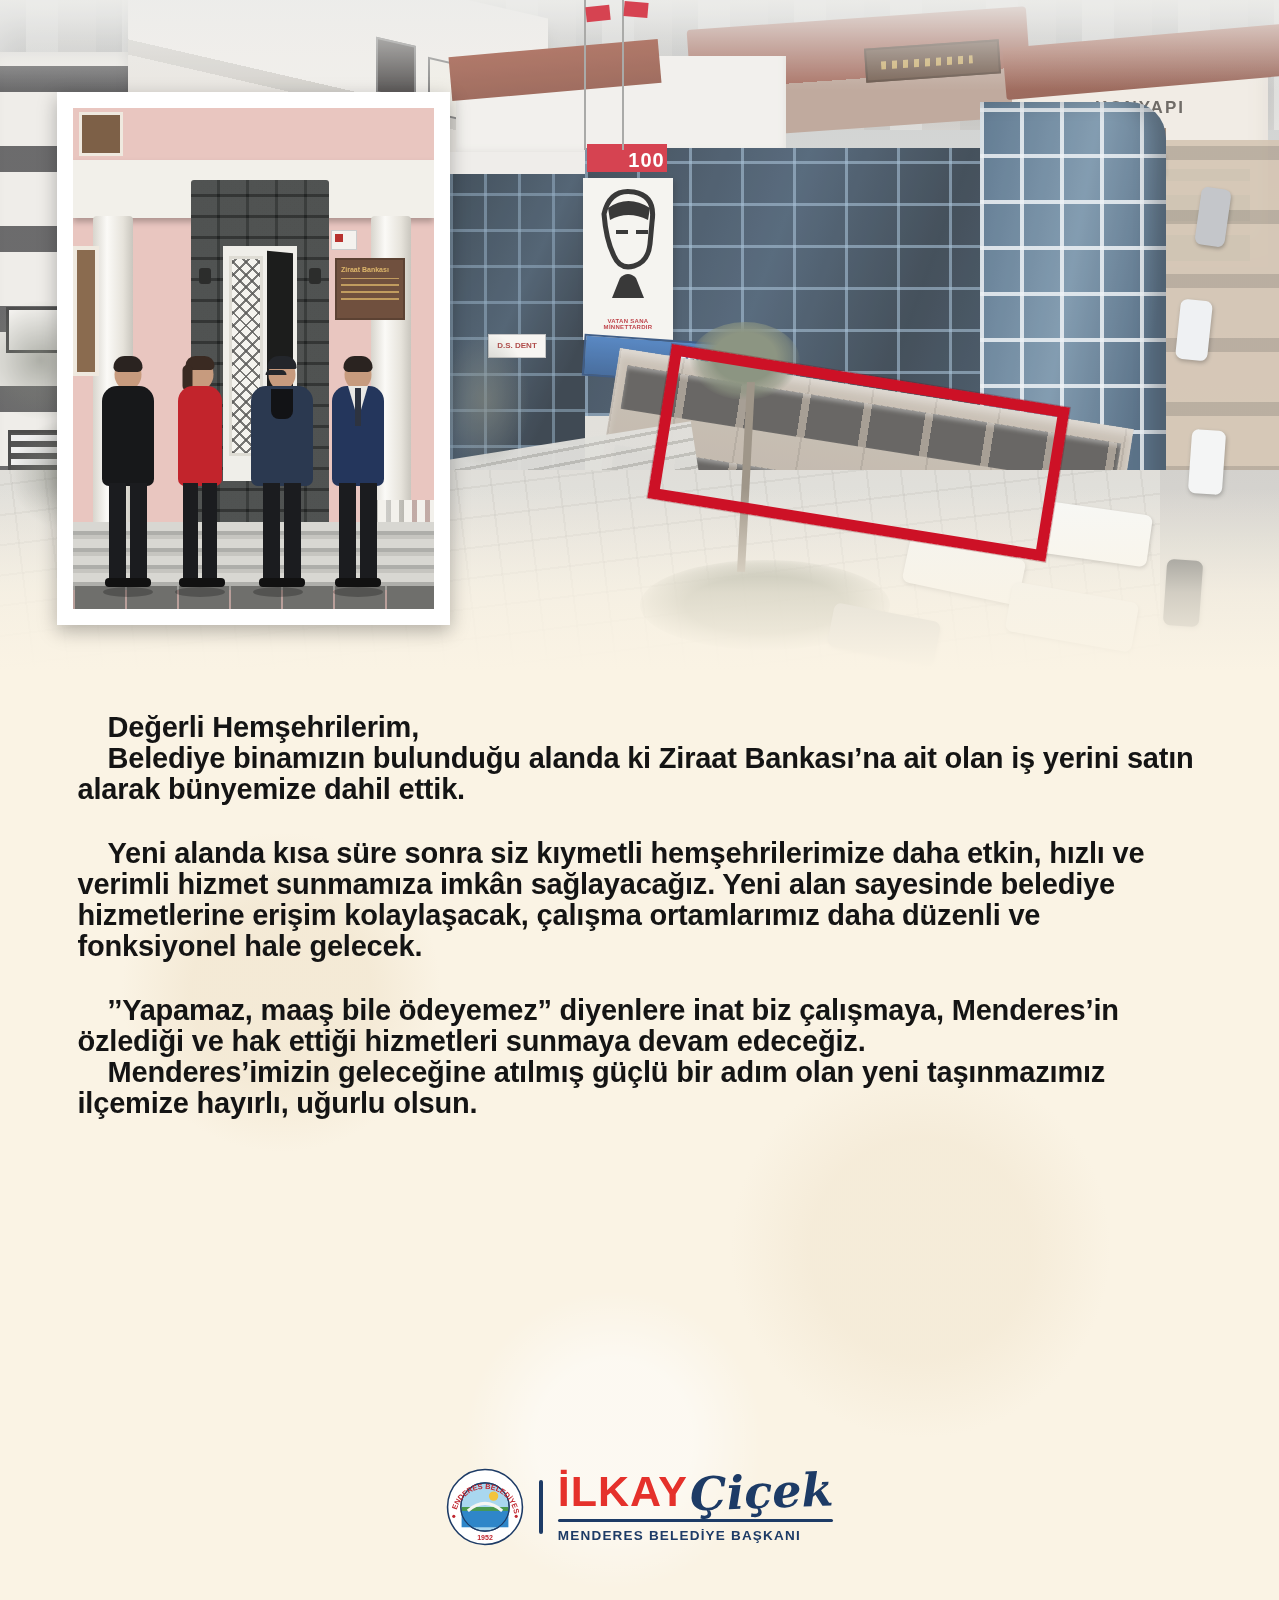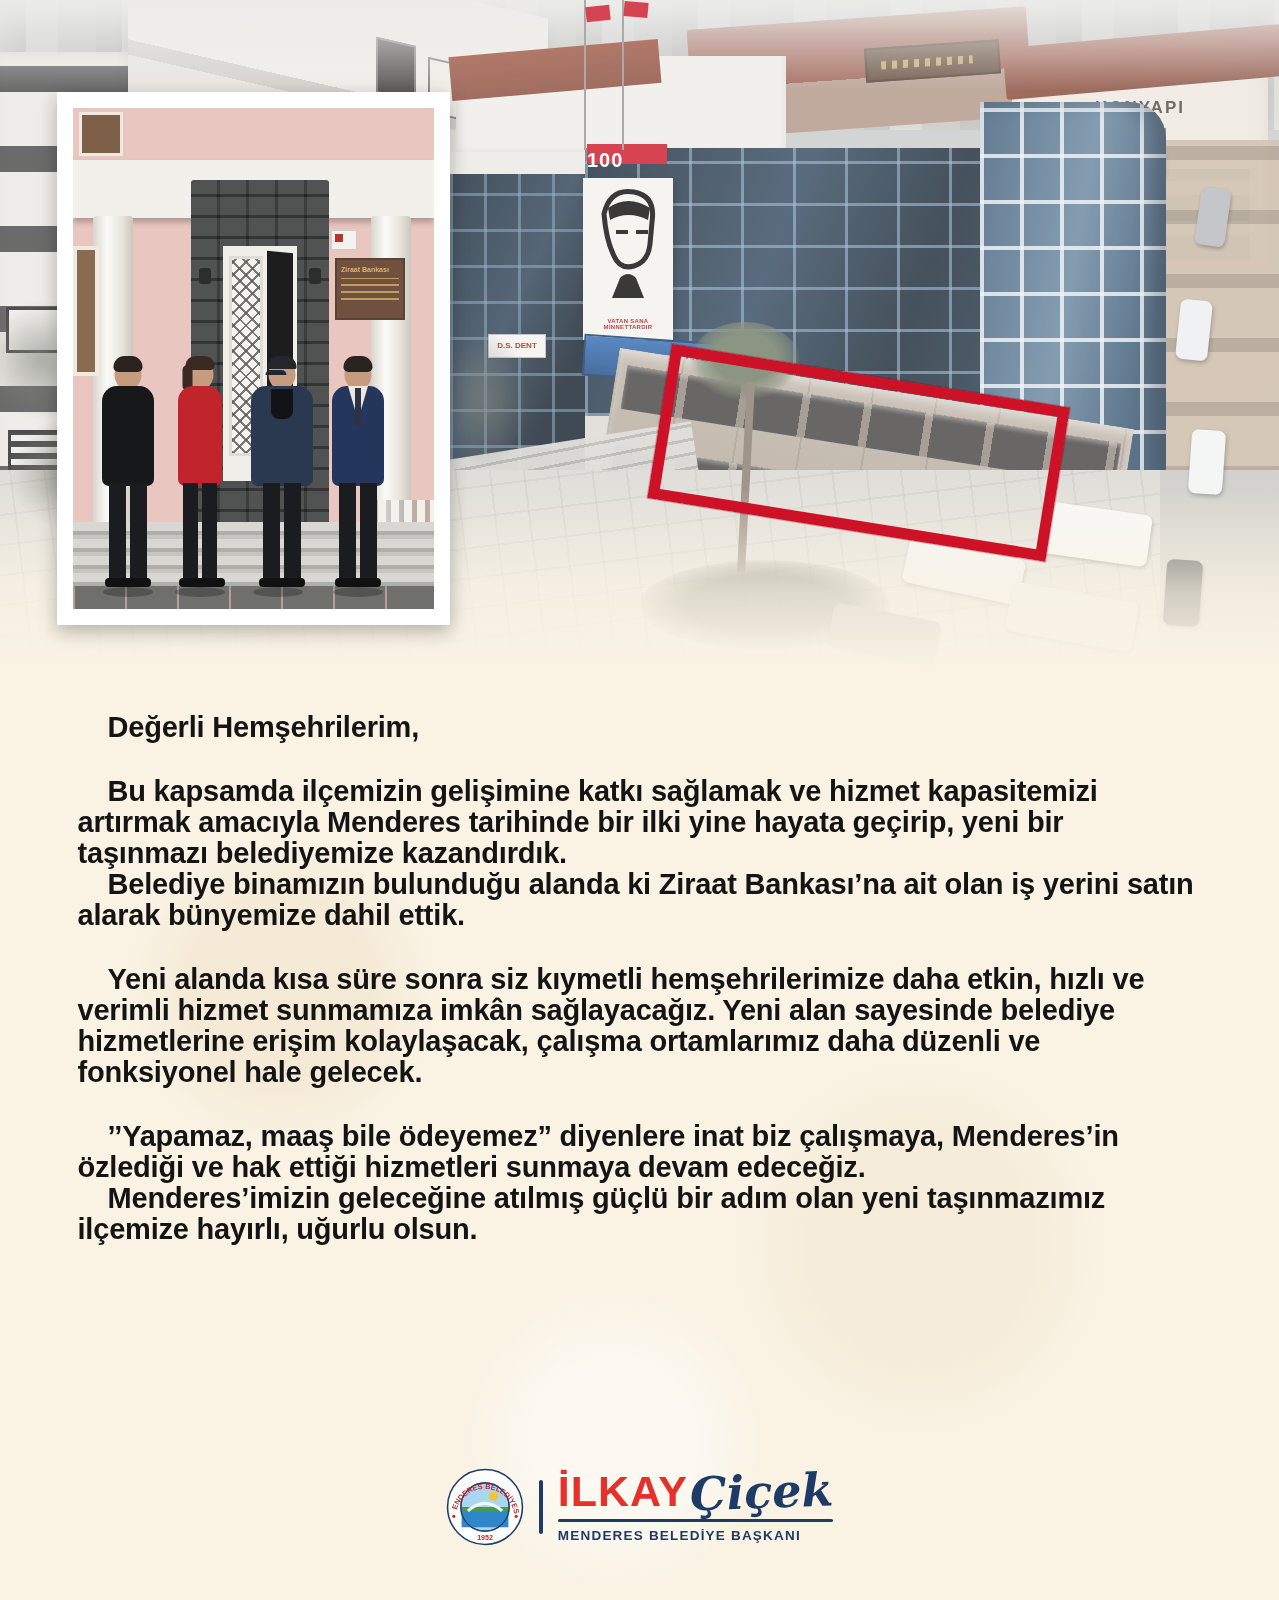--- a/index.html
+++ b/index.html
@@ -73,22 +73,22 @@
     background:
       repeating-linear-gradient(90deg, rgba(150,180,205,.6) 0 3px, transparent 3px 52px),
       repeating-linear-gradient(0deg, rgba(150,180,205,.6) 0 3px, transparent 3px 42px),
       linear-gradient(110deg,#23313f 0%,#3a5066 35%,#22303d 60%,#31465a 85%); }
   .glass-right{ position:absolute; left:530px; top:54px; width:186px; height:470px; border-radius:0 36px 10px 0;
     background:
       repeating-linear-gradient(90deg, rgba(235,240,244,.85) 0 4px, transparent 4px 40px),
       repeating-linear-gradient(0deg, rgba(235,240,244,.85) 0 4px, transparent 4px 46px),
       linear-gradient(100deg,#45637e,#6c8aa2 45%,#3c5872 80%);
     box-shadow:inset -14px 0 18px rgba(0,0,0,.25); }
-  .banner-100{ position:absolute; left:137px; top:96px; width:80px; height:20px; background:#cf2030;
-    color:#fff; font-weight:bold; font-size:20px; text-align:left; line-height:32px; letter-spacing:1px; }
+  .banner-100{ position:absolute; left:137px; top:96px; width:80px; height:28px; background:#cf2030;
+    color:#fff; font-weight:bold; font-size:20px; text-align:center; line-height:32px; letter-spacing:1px;padding-left:39px; }
   .banner-ata{ position:absolute; left:133px; top:130px; width:90px; height:162px; background:#f4f2ee;
     box-shadow:2px 3px 6px rgba(0,0,0,.25); }
   .banner-ata svg{ position:absolute; left:7px; top:8px; }
   .banner-ata .motto{ position:absolute; left:0; bottom:10px; width:100%; text-align:center;
     font-size:6px; font-weight:bold; color:#b32028; letter-spacing:.3px; }
   .sign-belediye{ position:absolute; left:133px; top:292px; width:182px; height:42px; transform:rotate(4deg);
     background:linear-gradient(180deg,#3a72b8,#27538c); border:2px solid #1d4070;
     color:#e8eef6; font-weight:bold; font-style:italic; font-size:14.5px; text-align:center; line-height:38px;
     text-shadow:0 1px 1px rgba(0,0,0,.4); letter-spacing:.5px; }
   .sign-dent{ position:absolute; left:38px; top:286px; width:58px; height:24px; background:#f6f4f0;
@@ -358,21 +358,20 @@
             <div class="pt"></div>
             <div class="pl"></div>
           </div>
       </div>
     </div>
   </div>
 
   <div class="article">
     <div class="bodytext">
       <p>Değerli Hemşehrilerim,</p>
-      <p class="gap">Bu kapsamda ilçemizin gelişimine katkı sağlamak ve hizmet kapasitemizi artırmak amacıyla Menderes tarihinde bir ilki yine hayata geçirip, yeni bir taşınmazı belediyemize kazandırdık.</p>
       <p>Belediye binamızın bulunduğu alanda ki Ziraat Bankası’na ait olan iş yerini satın alarak bünyemize dahil ettik.</p>
       <p class="gap">Yeni alanda kısa süre sonra siz kıymetli hemşehrilerimize daha etkin, hızlı ve verimli hizmet sunmamıza imkân sağlayacağız. Yeni alan sayesinde belediye hizmetlerine erişim kolaylaşacak, çalışma ortamlarımız daha düzenli ve fonksiyonel hale gelecek.</p>
       <p class="gap">’’Yapamaz, maaş bile ödeyemez” diyenlere inat biz çalışmaya, Menderes’in özlediği ve hak ettiği hizmetleri sunmaya devam edeceğiz.</p>
       <p>Menderes’imizin geleceğine atılmış güçlü bir adım olan yeni taşınmazımız ilçemize hayırlı, uğurlu olsun.</p>
     </div>
   </div>
 
   <div class="footer">
     <svg class="seal" viewBox="0 0 100 100">
       <circle cx="50" cy="50" r="48" fill="#ffffff" stroke="#1d3b66" stroke-width="2"></circle>

